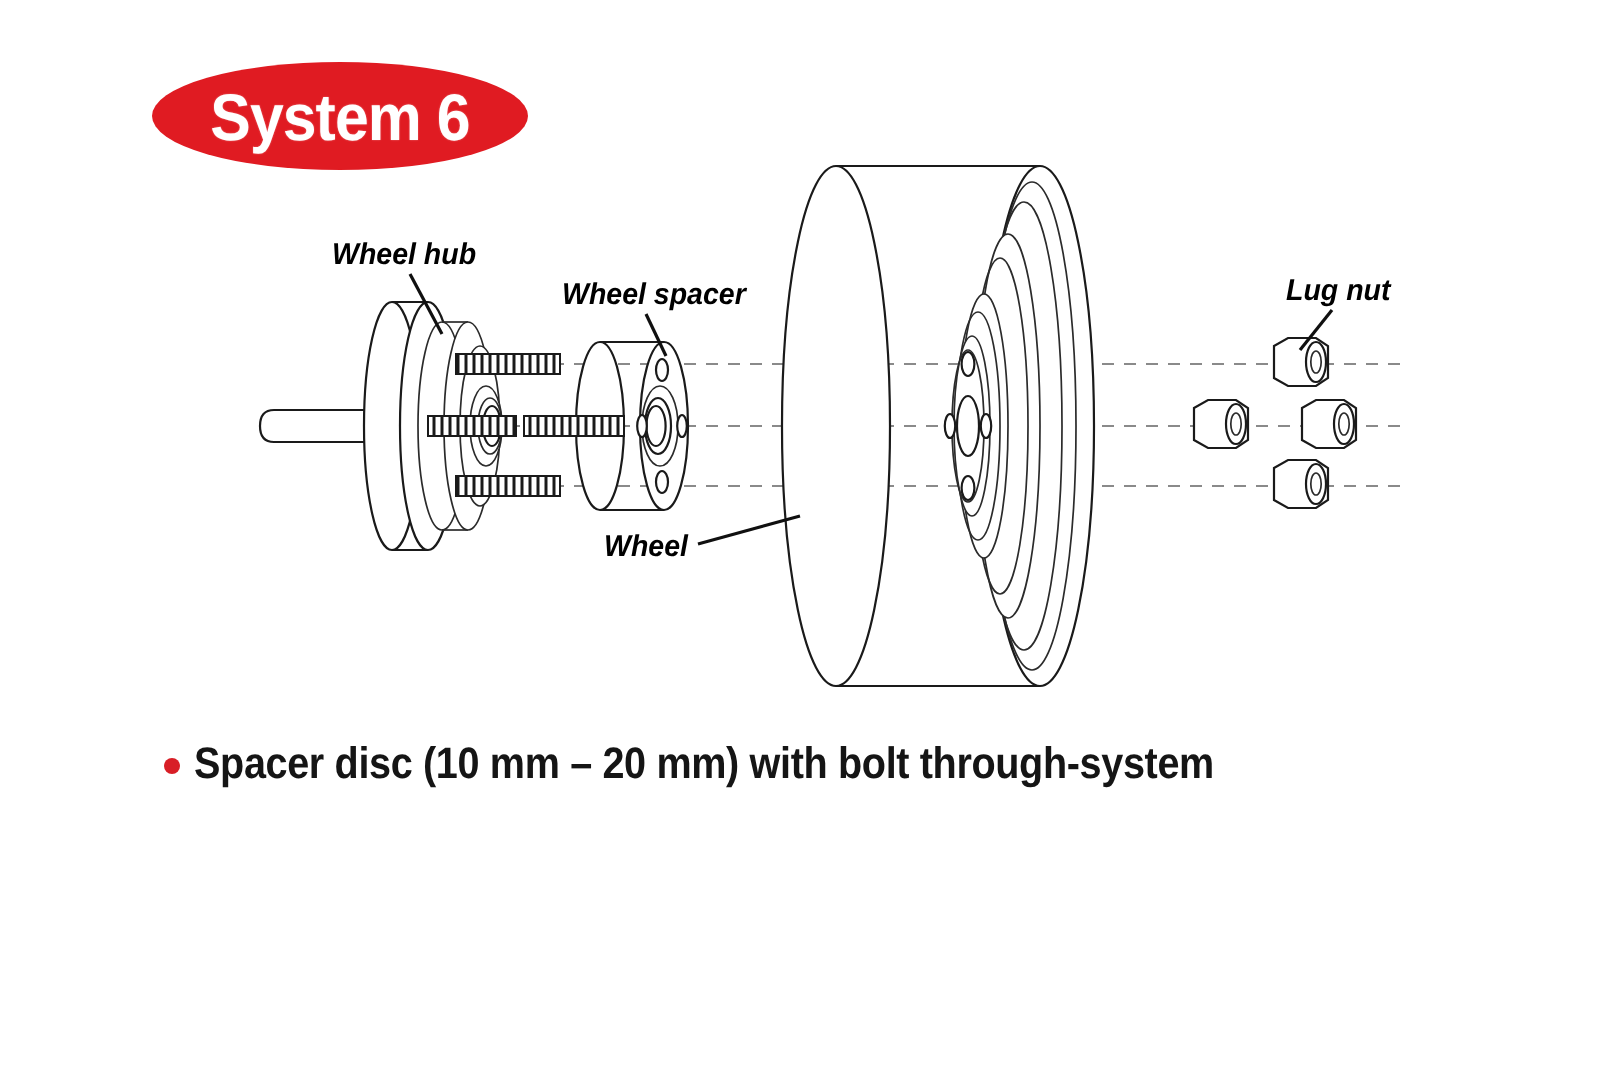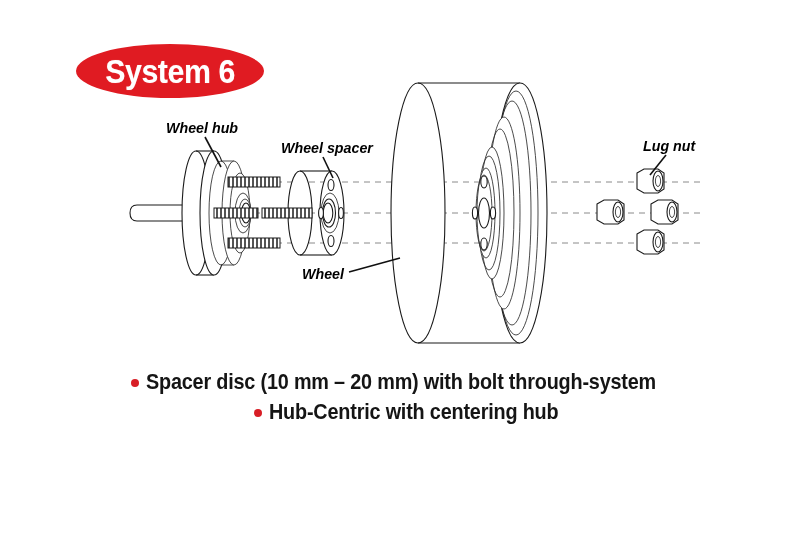--- a/index.html
+++ b/index.html
@@ -19,21 +19,21 @@
     position: relative;
     width: 800px;
     height: 533px;
     background: #ffffff;
   }
 
   
   .logo-badge {
     position: absolute;
     left: 76px;
-    top: 44px;
+    top: 31px;
     width: 188px;
     height: 54px;
   }
   .logo-badge .ellipse {
     position: absolute;
     inset: 0;
     background: #E01B22;
     border-radius: 50% / 50%;
   }
   .logo-badge .logo-text {
@@ -83,21 +83,20 @@
   #bullets {
     position: absolute;
     left: 82px;
     top: 368px;
     width: 680px;
   }
   .bullet-row {
     display: flex;
     align-items: flex-start;
     margin-bottom: 2px;
-    justify-content: center;
   }
   .bullet-dot {
     width: 8px;
     height: 8px;
     border-radius: 50%;
     background: #D81E26;
     flex: 0 0 8px;
     margin-top: 11px;
     margin-right: 7px;
   }
@@ -262,19 +261,15 @@
   <div class="callout callout-wheel-hub">Wheel hub</div>
   <div class="callout callout-wheel-spacer">Wheel spacer</div>
   <div class="callout callout-lug-nut">Lug nut</div>
   <div class="callout callout-wheel">Wheel</div>
 
   <div id="bullets">
     <div class="bullet-row">
       <span class="bullet-dot"></span>
       <span class="bullet-text">Spacer disc (10 mm – 20 mm) with bolt through-system</span>
     </div>
-    <div class="bullet-row">
-      <span class="bullet-dot"></span>
-      <span class="bullet-text">Hub-Centric with centering hub</span>
-    </div>
   </div>
 
 </div>
 
 </body></html>

